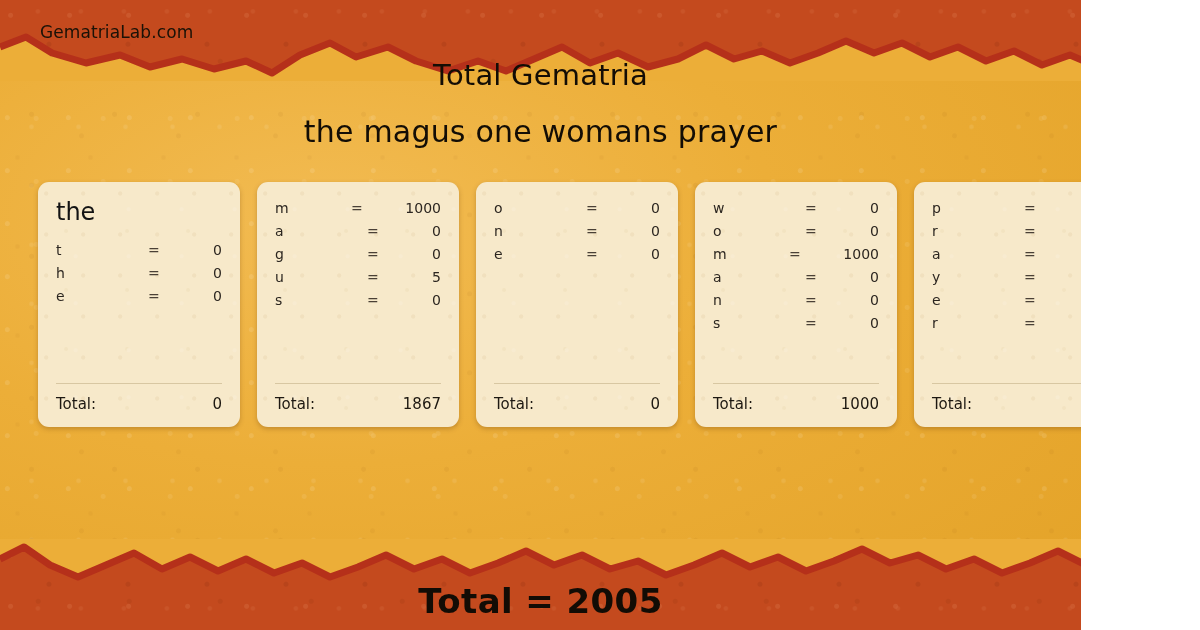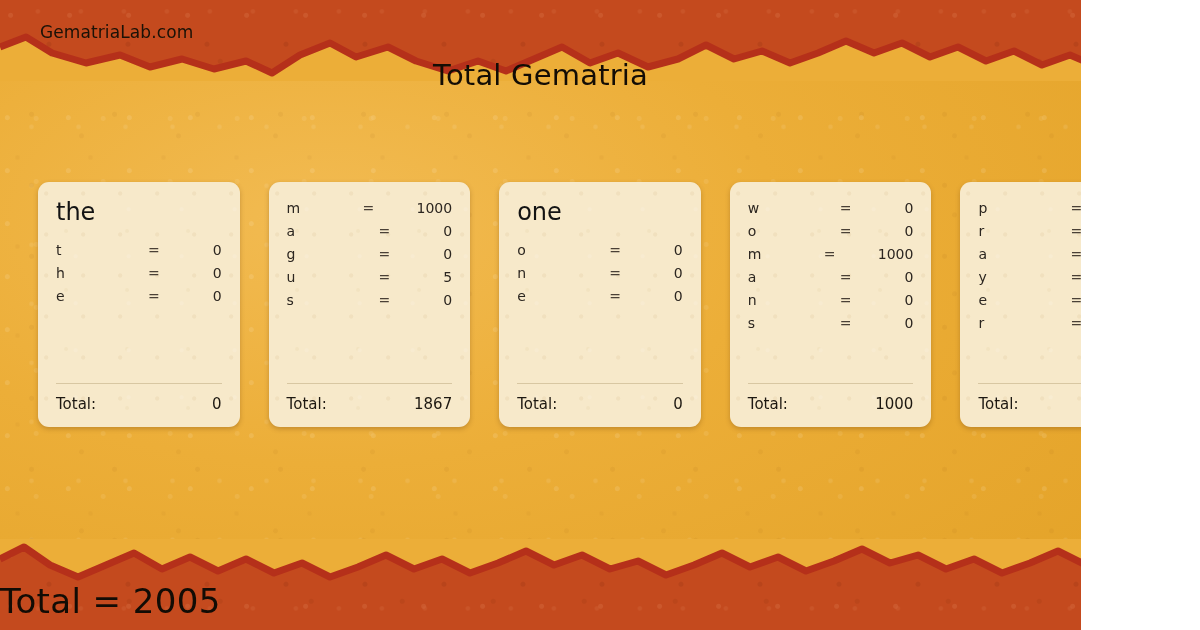--- a/index.html
+++ b/index.html
@@ -82,25 +82,26 @@
     color: #1a1207;
     letter-spacing: .1px;
     z-index: 6;
   }
 
   .grand-total {
     position: absolute;
     left: 0;
     right: 0;
     bottom: 9px;
-    text-align: left;
+    text-align: center;
     font-size: 34px;
     color: #120c05;
     z-index: 6;
     letter-spacing: .4px;
+    font-weight: bold;
   }
 
   
   .heading-wrap {
     position: absolute;
     left: 0;
     right: 0;
     top: 58px;
     text-align: center;
     z-index: 5;
@@ -117,21 +118,21 @@
     letter-spacing: .2px;
   }
 
   
   .cards {
     position: absolute;
     left: 38px;
     top: 182px;
     width: 1124px;
     display: flex;
-    gap: 29px;
+    gap: 17px;
     z-index: 5;
   }
 
   .card {
     position: relative;
     width: 202px;
     min-height: 245px;
     background: #f7e9ca;
     border-radius: 11px;
     box-shadow: 0 2px 5px rgba(90,45,10,.28);
@@ -230,20 +231,21 @@
                L618,20 L648,34 L678,26 L706,12 L734,26 L762,18 L790,30 L818,20 L846,8 L874,20
                L902,10 L930,24 L958,14 L986,28 L1014,18 L1042,32 L1070,22 L1098,34 L1126,24
                L1154,36 L1178,26 L1200,34" fill="none" stroke="#b5301a" stroke-width="7" stroke-linejoin="round"></path>
     </svg>
   </div>
 
   <div class="watermark">GematriaLab.com</div>
 
   <div class="heading-wrap">
     <div class="sys-title">Total Gematria</div>
+    <div class="phrase">the magus one womans prayer</div>
   </div>
 
   <div class="cards" id="cards">
       <div class="card">
         <div class="card-texture"></div>
         <div class="card-word">the</div>
         <div class="letters">
           <div class="letter-row">
             <span class="letter-char">t</span>
             <span class="letter-eq">=</span>
@@ -296,21 +298,20 @@
           </div>
         </div>
         <div class="divider"></div>
         <div class="total-row">
           <span class="total-label">Total:</span>
           <span class="total-val">1867</span>
         </div>
       </div>
       <div class="card">
         <div class="card-texture"></div>
-        <div class="card-word">one</div>
         <div class="letters">
           <div class="letter-row">
             <span class="letter-char">o</span>
             <span class="letter-eq">=</span>
             <span class="letter-val">0</span>
           </div>
           <div class="letter-row">
             <span class="letter-char">n</span>
             <span class="letter-eq">=</span>
             <span class="letter-val">0</span>

